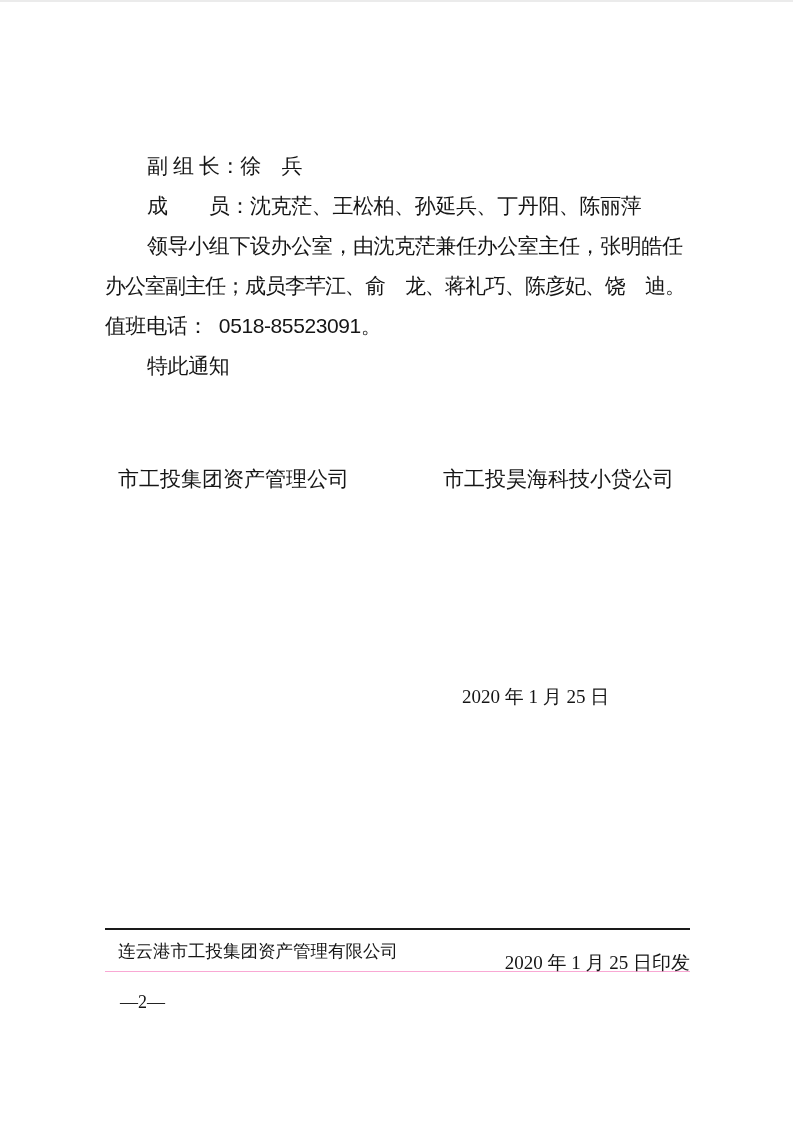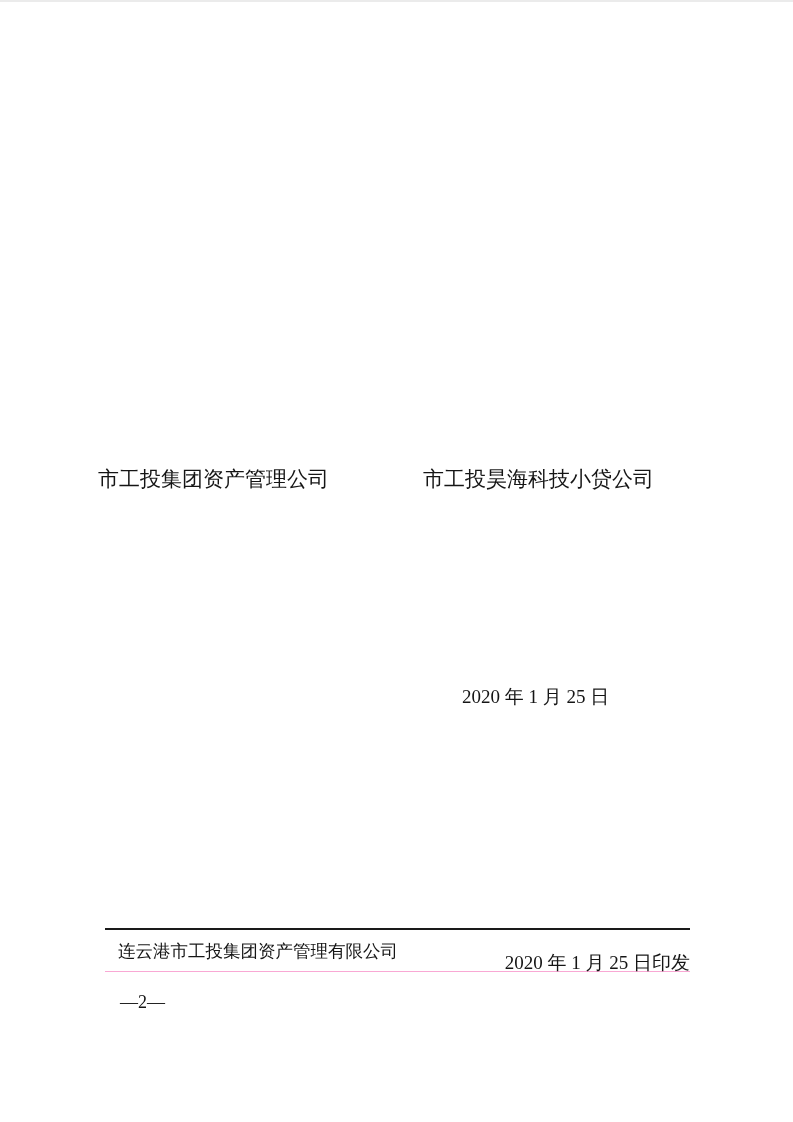--- a/index.html
+++ b/index.html
@@ -39,21 +39,21 @@
   }
   .body-text .line.indent {
     text-indent: 42px;
   }
   .body-text .line.tight {
     letter-spacing: -1px;
   }
   
   .signoff-row {
     position: absolute;
-    left: 98px;
+    left: 118px;
     width: 640px;
     height: 30px;
   }
   .signoff-row .company {
     position: absolute;
     top: 0;
     font-size: 21px;
     line-height: 28px;
     white-space: pre;
     font-weight: 500;
@@ -108,20 +108,28 @@
     white-space: pre;
   }
 </style>
 </head>
 <body>
 
 <div class="page">
 
   <div class="scan-edge"></div>
 
+  <section class="body-text">
+    <p class="line indent">副 组 长：徐　兵</p>
+    <p class="line indent">成　　员：沈克茫、王松柏、孙延兵、丁丹阳、陈丽萍</p>
+    <p class="line indent">领导小组下设办公室，由沈克茫兼任办公室主任，张明皓任</p>
+    <p class="line tight">办公室副主任；成员李芊江、俞　龙、蒋礼巧、陈彦妃、饶　迪。</p>
+    <p class="line">值班电话：  0518-85523091。</p>
+    <p class="line indent">特此通知</p>
+  </section>
 
   <div class="signoff-row row1">
     <span class="company left">市工投集团资产管理公司</span>
     <span class="company right">市工投昊海科技小贷公司</span>
   </div>
 
 
   <div class="issue-date">2020 年 1 月 25 日</div>
 
   <footer class="colophon">

